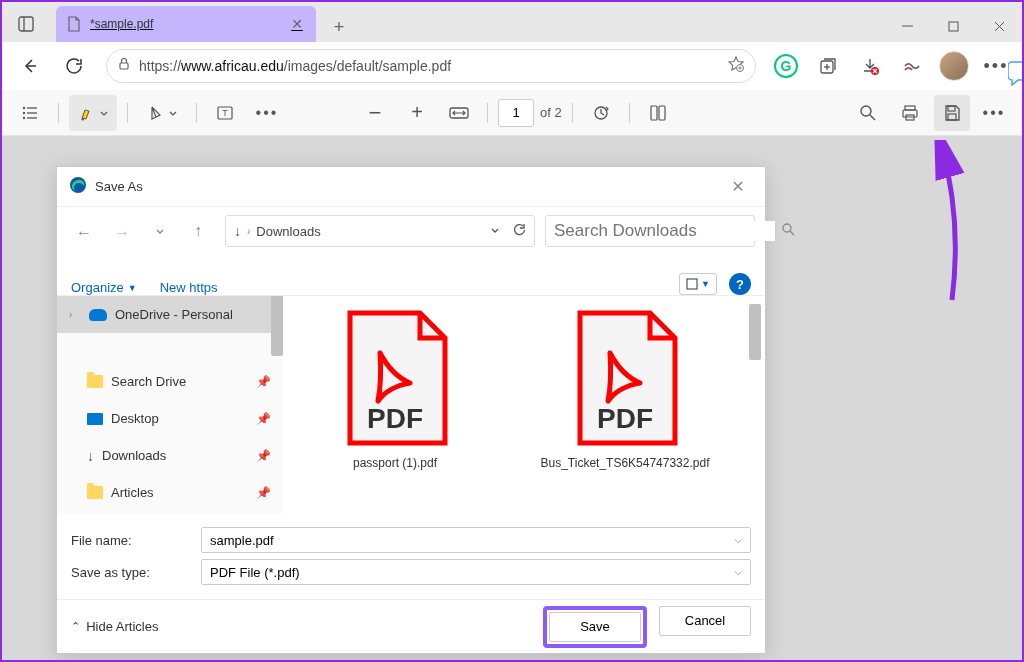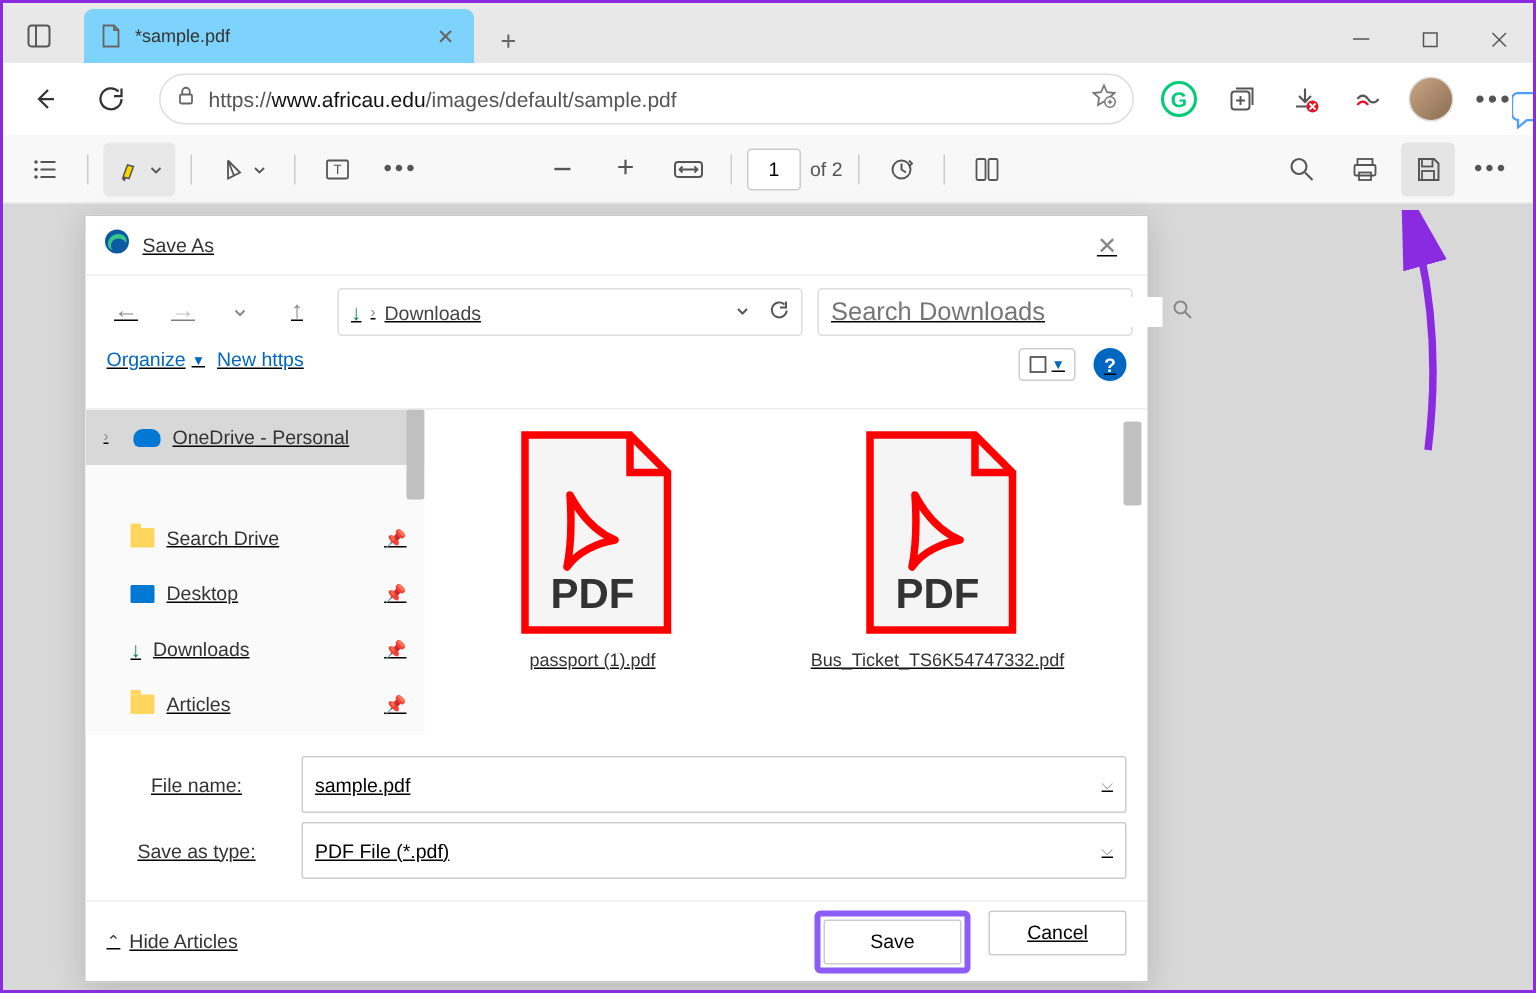--- a/index.html
+++ b/index.html
@@ -1,21 +1,21 @@
 <!DOCTYPE html>
 <html><head>
 <meta charset="utf-8">
 <style>
 * { box-sizing: border-box; margin: 0; padding: 0; font-family: 'Segoe UI', sans-serif; }
 body { width: 1024px; height: 662px; background: #f0f0f0; border: 2px solid #8a2be2; position: relative; overflow: hidden; }
 
 
 .title-bar { height: 40px; background: #e8e8e8; display: flex; align-items: flex-end; }
 .tab-panel-btn { width: 48px; height: 36px; display: flex; align-items: center; justify-content: center; color: #555; cursor: pointer; }
-.tab { height: 36px; background: #7dd3fc; border-radius: 6px 6px 0 0; display: flex; align-items: center; padding: 0 10px; margin-left: 6px; min-width: 260px; gap: 8px; }
+.tab { height: 36px; background: #c4b5fd; border-radius: 6px 6px 0 0; display: flex; align-items: center; padding: 0 10px; margin-left: 6px; min-width: 260px; gap: 8px; text-decoration: underline; }
 .tab-icon { width: 16px; height: 16px; display: flex; align-items: center; justify-content: center; color: #555; }
 .tab-title { font-size: 12px; color: #333; flex: 1; }
 .tab-close { width: 18px; height: 18px; display: flex; align-items: center; justify-content: center; color: #666; cursor: pointer; font-size: 14px; }
 .new-tab { width: 30px; height: 30px; display: flex; align-items: center; justify-content: center; color: #666; cursor: pointer; font-size: 18px; margin-left: 8px; }
 .window-controls { margin-left: auto; display: flex; }
 .win-btn { width: 46px; height: 32px; display: flex; align-items: center; justify-content: center; color: #555; cursor: pointer; }
 
 .nav-bar { height: 48px; background: #fff; display: flex; align-items: center; padding: 0 8px; gap: 4px; }
 .nav-btn { width: 40px; height: 40px; display: flex; align-items: center; justify-content: center; color: #555; cursor: pointer; border-radius: 4px; }
 .url-bar { flex: 1; height: 34px; border: 1px solid #ddd; border-radius: 17px; display: flex; align-items: center; padding: 0 10px; gap: 8px; background: #fff; margin: 0 8px; }
@@ -33,34 +33,34 @@
 .pdf-tool.save-highlight { background: #e5e5e5; }
 .sep { width: 1px; height: 20px; background: #ccc; margin: 0 4px; }
 .page-input { width: 36px; height: 28px; border: 1px solid #ccc; text-align: center; font-size: 13px; border-radius: 3px; }
 .page-count { font-size: 13px; color: #555; }
 .spacer { flex: 1; }
 
 
 .pdf-viewer { position: absolute; top: 134px; left: 0; right: 0; bottom: 0; background: #d8d8d8; }
 
 
-.dialog { position: absolute; top: 141px; left: 54px; width: 710px; background: #fff; border: 1px solid #c8c8c8; box-shadow: 0 4px 20px rgba(0,0,0,0.15); text-decoration: underline; }
+.dialog { position: absolute; top: 164px; left: 54px; width: 710px; background: #fff; border: 1px solid #c8c8c8; box-shadow: 0 4px 20px rgba(0,0,0,0.15); }
 .dlg-title { height: 40px; display: flex; align-items: center; padding: 0 12px; gap: 8px; border-bottom: 1px solid #eee; }
 .dlg-title-text { font-size: 13px; color: #333; flex: 1; }
 .dlg-close { width: 30px; height: 30px; display: flex; align-items: center; justify-content: center; color: #888; cursor: pointer; font-size: 16px; }
 .edge-icon { width: 18px; height: 18px; }
 
 .dlg-nav { height: 48px; display: flex; align-items: center; padding: 0 10px; gap: 4px; }
 .dlg-nav-btn { width: 34px; height: 34px; display: flex; align-items: center; justify-content: center; color: #888; cursor: pointer; }
 .dlg-path { flex: 1; height: 32px; border: 1px solid #ddd; border-radius: 3px; display: flex; align-items: center; padding: 0 8px; gap: 6px; font-size: 13px; color: #444; margin: 0 6px; }
 .dlg-path-chev { color: #888; font-size: 10px; }
 .dlg-search { width: 210px; height: 32px; border: 1px solid #ddd; border-radius: 3px; display: flex; align-items: center; padding: 0 8px; gap: 6px; }
 .dlg-search input { border: none; outline: none; flex: 1; font-size: 17px; }
 
-.dlg-toolbar { height: 40px; display: flex; align-items: flex-start; padding: 0 14px; gap: 8px; }
+.dlg-toolbar { height: 40px; display: flex; align-items: flex-end; padding: 0 14px; gap: 23px; }
 .dlg-tool-link { font-size: 13px; color: #0067c0; cursor: pointer; display: flex; align-items: center; gap: 4px; }
 .dlg-tool-plain { font-size: 13px; color: #0067c0; cursor: pointer; }
 .dlg-tool-right { margin-left: auto; display: flex; align-items: center; gap: 12px; }
 .view-btn { display: flex; align-items: center; gap: 3px; padding: 4px 6px; border: 1px solid #ccc; border-radius: 3px; cursor: pointer; }
 .help-btn { width: 22px; height: 22px; border-radius: 50%; background: #0067c0; color: #fff; display: flex; align-items: center; justify-content: center; font-size: 13px; font-weight: bold; cursor: pointer; }
 
 .dlg-body { display: flex; height: 218px; border-top: 1px solid #eee; }
 .dlg-sidebar { width: 226px; background: #fafafa; overflow: hidden; position: relative; }
 .sb-item { height: 37px; display: flex; align-items: center; padding: 0 12px; gap: 8px; font-size: 13px; color: #333; cursor: pointer; }
 .sb-item.selected { background: #d8d8d8; }
@@ -75,22 +75,22 @@
 .sb-scroll { position: absolute; right: 0; top: 0; width: 12px; height: 60px; background: #c0c0c0; border-radius: 2px; }
 
 .dlg-files { flex: 1; display: flex; padding: 12px; gap: 30px; position: relative; }
 .file-item { width: 200px; display: flex; flex-direction: column; align-items: center; gap: 8px; }
 .pdf-thumb { width: 120px; height: 140px; position: relative; }
 .file-name { font-size: 12px; text-align: right; color: #333; line-height: 1.3; }
 .files-scroll { position: absolute; right: 4px; top: 8px; width: 12px; height: 56px; background: #c0c0c0; border-radius: 2px; }
 
 .dlg-fields { padding: 8px 14px; }
 .field-row { display: flex; align-items: center; margin: 6px 0; }
-.field-label { width: 130px; text-align: center; font-size: 13px; color: #333; padding-right: 10px; }
-.field-input { flex: 1; height: 38px; border: 1px solid #ccc; border-radius: 2px; padding: 0 8px; font-size: 13px; display: flex; align-items: center; justify-content: space-between; cursor: pointer; }
+.field-label { width: 130px; text-align: left; font-size: 13px; color: #333; padding-right: 10px; }
+.field-input { flex: 1; height: 26px; border: 1px solid #ccc; border-radius: 2px; padding: 0 8px; font-size: 13px; display: flex; align-items: center; justify-content: space-between; cursor: pointer; }
 
 .dlg-footer { height: 54px; border-top: 1px solid #eee; display: flex; align-items: center; padding: 0 14px; gap: 12px; }
 .hide-folders { font-size: 13px; color: #333; cursor: pointer; display: flex; align-items: center; gap: 6px; }
 .dlg-buttons { margin-left: auto; display: flex; gap: 12px; }
 .dlg-btn { width: 92px; height: 30px; border: 1px solid #ccc; background: #fff; font-size: 13px; cursor: pointer; border-radius: 2px; }
 .save-wrap { border: 4px solid #8b5cf6; border-radius: 4px; padding: 2px; }
 
 
 .arrow-annotation { position: absolute; top: 138px; right: 30px; pointer-events: none; }
 

